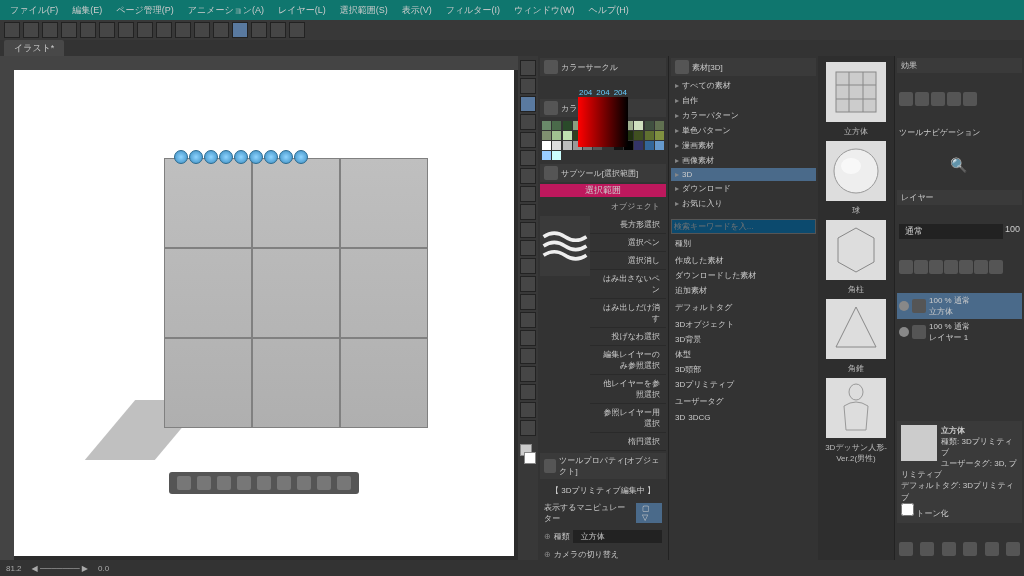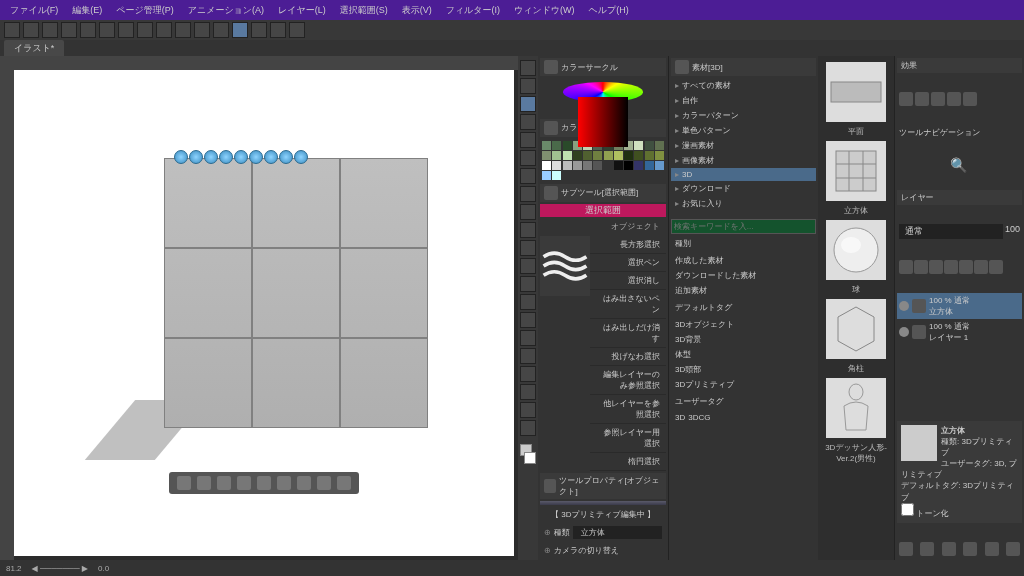--- a/index.html
+++ b/index.html
@@ -1,17 +1,17 @@
 <!DOCTYPE html>
 <html><head>
 <meta charset="utf-8">
 <style>
 * { margin: 0; padding: 0; box-sizing: border-box; font-family: "MS Gothic", "Yu Gothic", sans-serif; }
 body { width: 1024px; height: 576px; background: #2b2b2b; color: #ccc; font-size: 9px; overflow: hidden; display: flex; flex-direction: column; }
-.menubar { height: 18px; background: #4c1d95; display: flex; align-items: center; padding: 10px 4px; gap: 2px; }
+.menubar { height: 18px; background: #0f766e; display: flex; align-items: center; padding: 10px 4px; gap: 2px; }
 .menubar span { padding: 2px 6px; cursor: pointer; }
 .toolbar { height: 20px; background: #383838; display: flex; align-items: center; padding: 0 4px; gap: 3px; }
 .tb-btn { width: 16px; height: 16px; background: #464646; border: 1px solid #222; display: inline-flex; align-items: center; justify-content: center; }
 .tb-btn.active { background: #5a7aa0; }
 .tab-row { height: 16px; background: #333; display: flex; align-items: center; padding: 0 4px; }
 .tab { background: #484848; padding: 2px 10px; border-radius: 2px 2px 0 0; }
 .main { flex: 1; display: flex; overflow: hidden; }
 .canvas-area { flex: 1; display: flex; flex-direction: column; background: #2b2b2b; position: relative; }
 .ruler-h { height: 14px; background: #444; font-size: 7px; color: #999; overflow: hidden; white-space: nowrap; padding-left: 14px; }
 .canvas-wrap { flex: 1; display: flex; overflow: hidden; }
@@ -248,20 +248,25 @@
           </div>
       </div>
 
       <div class="panel-head">
           <span class="ico"></span>
           <span>ツールプロパティ[オブジェクト]</span>
         </div>
       <div style="background:linear-gradient(#5a5a6a,#3a3a4a);height:18px"></div>
       <div class="prop-row" style="justify-content:center;background:#333">【 3Dプリミティブ編集中 】</div>
       <div class="prop-row">
+          <span>表示するマニピュレーター</span>
+          <span style="flex:1"></span>
+          <span style="background:#4a6a8a;padding:1px 6px">▢ ▽</span>
+        </div>
+      <div class="prop-row">
           <span style="color:#888">⊕</span>
           <span>種類</span>
           <span style="background:#222;padding:1px 8px;flex:1">立方体</span>
         </div>
       <div id="tp-items">
           <div class="prop-row"><span style="color:#888">⊕</span>カメラの切り替え</div>
         </div>
 
     </div>
 
@@ -275,21 +280,21 @@
           <div class="prop-row"><span style="color:#888">▸</span> 自作</div>
           <div class="prop-row"><span style="color:#888">▸</span> カラーパターン</div>
           <div class="prop-row"><span style="color:#888">▸</span> 単色パターン</div>
           <div class="prop-row"><span style="color:#888">▸</span> 漫画素材</div>
           <div class="prop-row"><span style="color:#888">▸</span> 画像素材</div>
           <div class="prop-row sel" style="background: rgb(74, 106, 138);"><span style="color:#888">▸</span> 3D</div>
           <div class="prop-row"><span style="color:#888">▸</span> ダウンロード</div>
           <div class="prop-row"><span style="color:#888">▸</span> お気に入り</div>
         </div>
       <div style="height:4px"></div>
-      <input style="background: #14532d; border: 1px solid rgb(85, 85, 85); color: rgb(204, 204, 204); font-size: 8px; padding: 2px; width: 100%;" placeholder="検索キーワードを入...">
+      <input style="background: #0c4a6e; border: 1px solid rgb(85, 85, 85); color: rgb(204, 204, 204); font-size: 8px; padding: 2px; width: 100%;" placeholder="検索キーワードを入...">
       <div class="panel-head" style="background:transparent">種別</div>
       <div id="tags">
           <div class="prop-row">作成した素材</div>
           <div class="prop-row">ダウンロードした素材</div>
           <div class="prop-row">追加素材</div>
         </div>
       <div class="panel-head" style="background:transparent">デフォルトタグ</div>
       <div id="deftags">
           <div class="prop-row">3Dオブジェクト</div>
           <div class="prop-row">3D背景</div>
@@ -299,28 +304,20 @@
         </div>
       <div class="panel-head" style="background:transparent">ユーザータグ</div>
       <div class="prop-row">
           <span>3D</span> 
           <span>3DCG</span>
         </div>
     </div>
   </div>
 
   <div style="width:76px;background:#2e2e2e;overflow-y:auto;padding:2px" id="thumbs-col">
-      <div>
-        <div class="asset-thumb">
-          <svg width="60" height="60">
-            <rect x="5" y="20" width="50" height="20" fill="#bbb" stroke="#888"></rect>
-          </svg>
-        </div>
-        <div class="asset-label">平面</div>
-      </div>
       <div>
         <div class="asset-thumb">
           <svg width="60" height="60">
             <rect x="10" y="10" width="40" height="40" fill="#ccc" stroke="#888"></rect>
             <line x1="10" y1="23" x2="50" y2="23" stroke="#888"></line>
             <line x1="10" y1="37" x2="50" y2="37" stroke="#888"></line>
             <line x1="23" y1="10" x2="23" y2="50" stroke="#888"></line>
             <line x1="37" y1="10" x2="37" y2="50" stroke="#888"></line>
           </svg>
         </div>
@@ -339,20 +336,28 @@
         <div class="asset-thumb">
           <svg width="60" height="60">
             <polygon points="30,8 48,18 48,42 30,52 12,42 12,18" fill="#ddd" stroke="#888"></polygon>
           </svg>
         </div>
         <div class="asset-label">角柱</div>
       </div>
       <div>
         <div class="asset-thumb">
           <svg width="60" height="60">
+            <polygon points="30,8 50,48 10,48" fill="#ddd" stroke="#888"></polygon>
+          </svg>
+        </div>
+        <div class="asset-label">角錐</div>
+      </div>
+      <div>
+        <div class="asset-thumb">
+          <svg width="60" height="60">
             <ellipse cx="30" cy="14" rx="7" ry="8" fill="#ddd" stroke="#999"></ellipse>
             <path d="M18 28 Q30 20 42 28 L40 52 L20 52 Z" fill="#ddd" stroke="#999"></path>
           </svg>
         </div>
         <div class="asset-label">3Dデッサン人形-Ver.2(男性)</div>
       </div>
     </div>
 
   <div class="rpanels">
     <div class="panel-head">効果</div>

